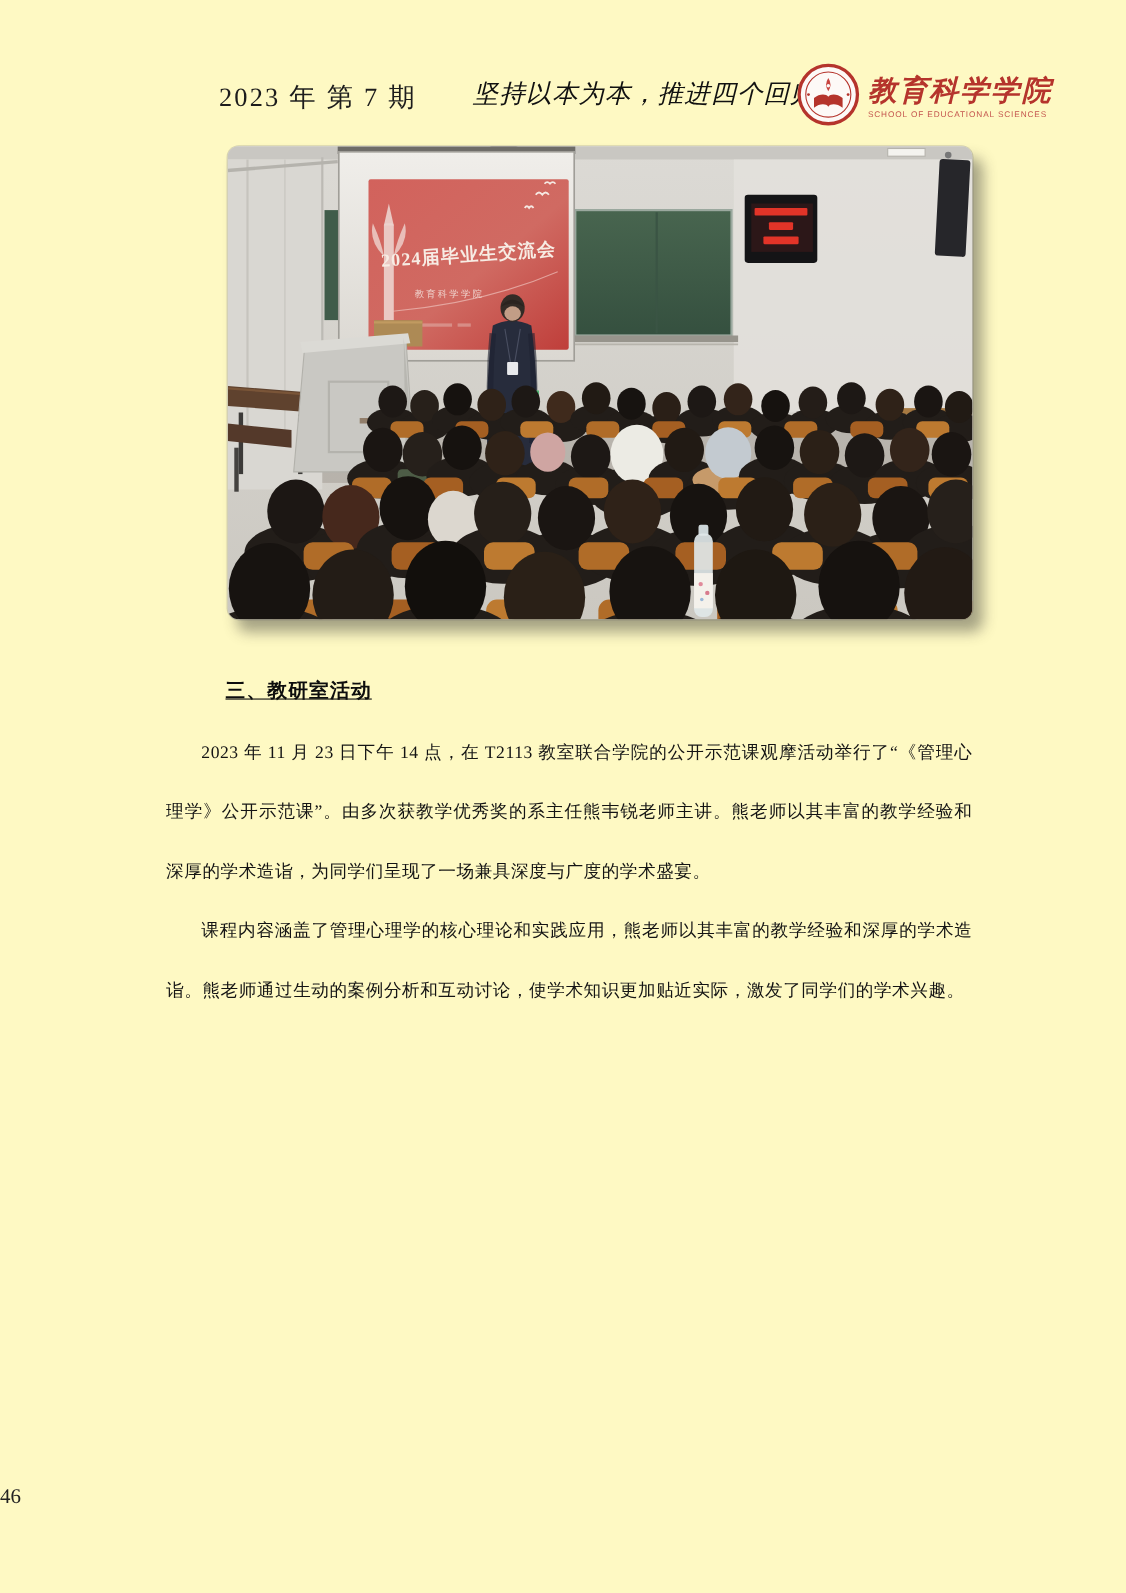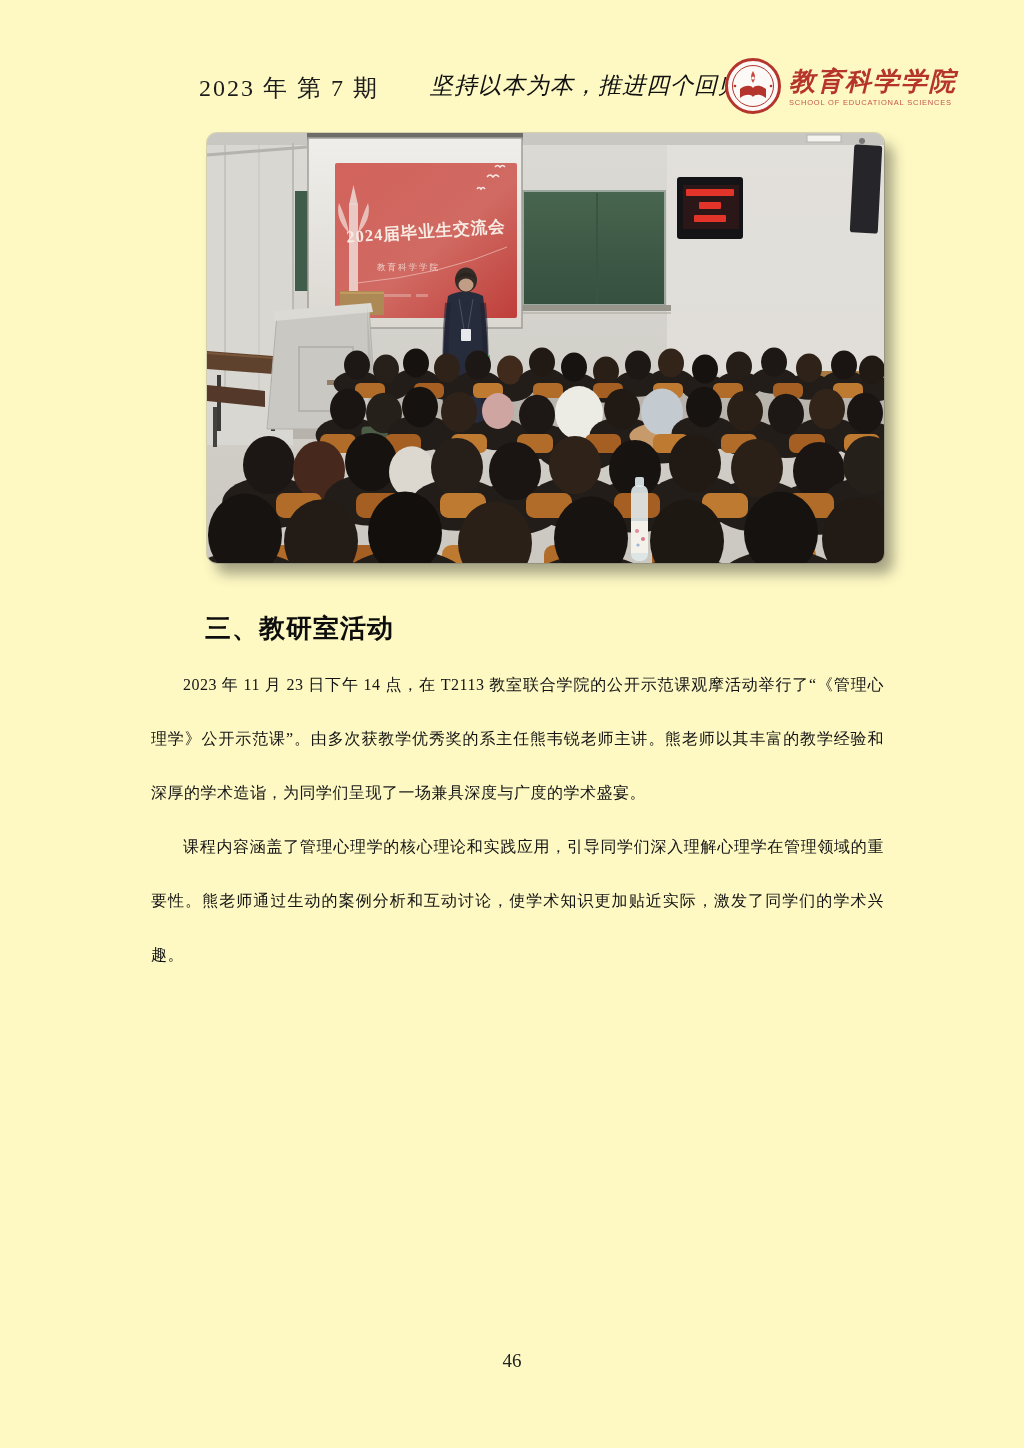--- a/index.html
+++ b/index.html
@@ -48,34 +48,35 @@
     box-shadow: 9px 11px 13px rgba(45,45,45,.42), 0 0 0 1px rgba(130,130,130,.3);
     background: #d6d4cf;
   }
   .photo svg { display:block; width:100%; height:100%; }
 
   
   .article { position: absolute; left: 151px; top: 610px; width: 733px; }
   .article h2 {
     margin: 0 0 0 54px;
     font-family: "Liberation Sans","DejaVu Sans",sans-serif;
-    font-size: 26px; font-weight: bold; line-height: 36px; color: #0d0d0d;
+    font-size: 18px; font-weight: bold; line-height: 36px; color: #0d0d0d;
     letter-spacing: 1px;
+    text-decoration: underline;
   }
   .article p {
     margin: 12px 0 0 0;
     font-size: 16px; line-height: 54px; letter-spacing: 0.5px;
     text-align: justify; text-indent: 2em; color: #141414;
   }
   .article p + p { margin-top: 0; }
 
   
   .page-number {
     position: absolute; top: 1350px; left: 0; width: 100%;
-    text-align: center; font-size: 19px; color: #222;
+    text-align: left; font-size: 19px; color: #222;
   }
 </style>
 </head>
 <body>
 
 <div class="page">
 
   <div class="issue">2023 年 第 7 期</div>
   <div class="motto">坚持以本为本，推进四个回归</div>
 
@@ -367,18 +368,18 @@
         <circle cx="430" cy="398" r="2" fill="#e08a9a"></circle>
         <circle cx="436" cy="406" r="2" fill="#d87a8c"></circle>
         <circle cx="431" cy="412" r="1.6" fill="#9ab8d8"></circle>
       </g>
     </svg>
   </figure>
 
   <div class="article">
     <h2>三、教研室活动</h2>
     <p>2023 年 11 月 23 日下午 14 点，在 T2113 教室联合学院的公开示范课观摩活动举行了“《管理心理学》公开示范课”。由多次获教学优秀奖的系主任熊韦锐老师主讲。熊老师以其丰富的教学经验和深厚的学术造诣，为同学们呈现了一场兼具深度与广度的学术盛宴。</p>
-    <p>课程内容涵盖了管理心理学的核心理论和实践应用，引导同学们深入理解心理学在管理领域的重要性。熊老师通过生动的案例分析和互动讨论，使学术知识更加贴近实际，激发了同学们的学术兴趣。</p>
+    <p>课程内容涵盖了管理心理学的核心理论和实践应用，熊老师以其丰富的教学经验和深厚的学术造诣。熊老师通过生动的案例分析和互动讨论，使学术知识更加贴近实际，激发了同学们的学术兴趣。</p>
   </div>
 
   <div class="page-number">46</div>
 
 </div>
 
 </body></html>

